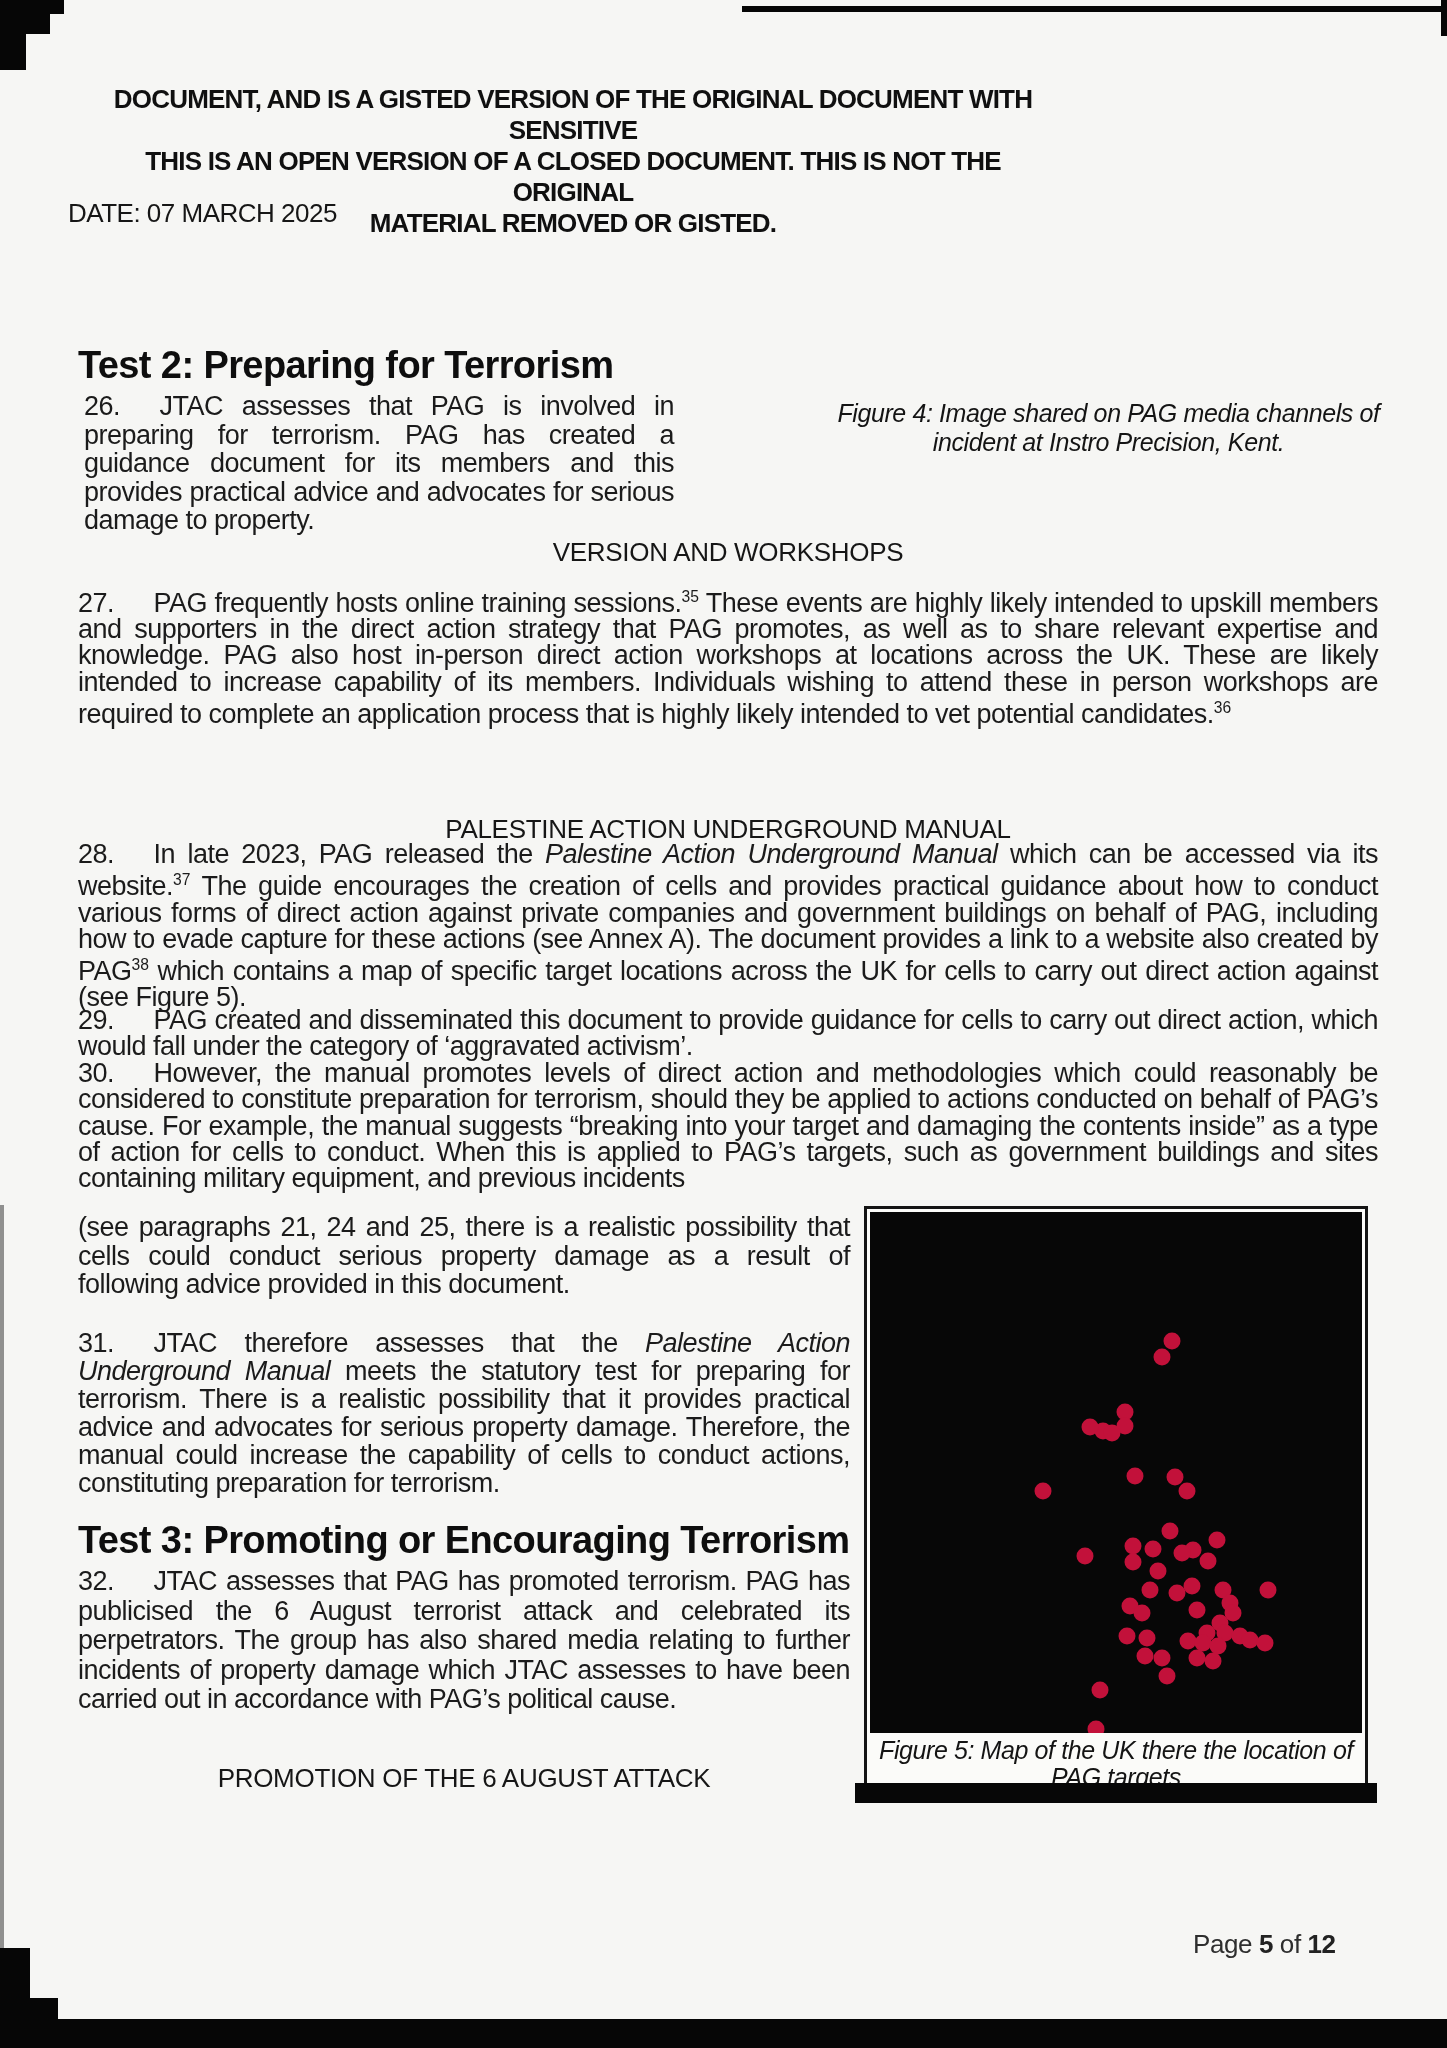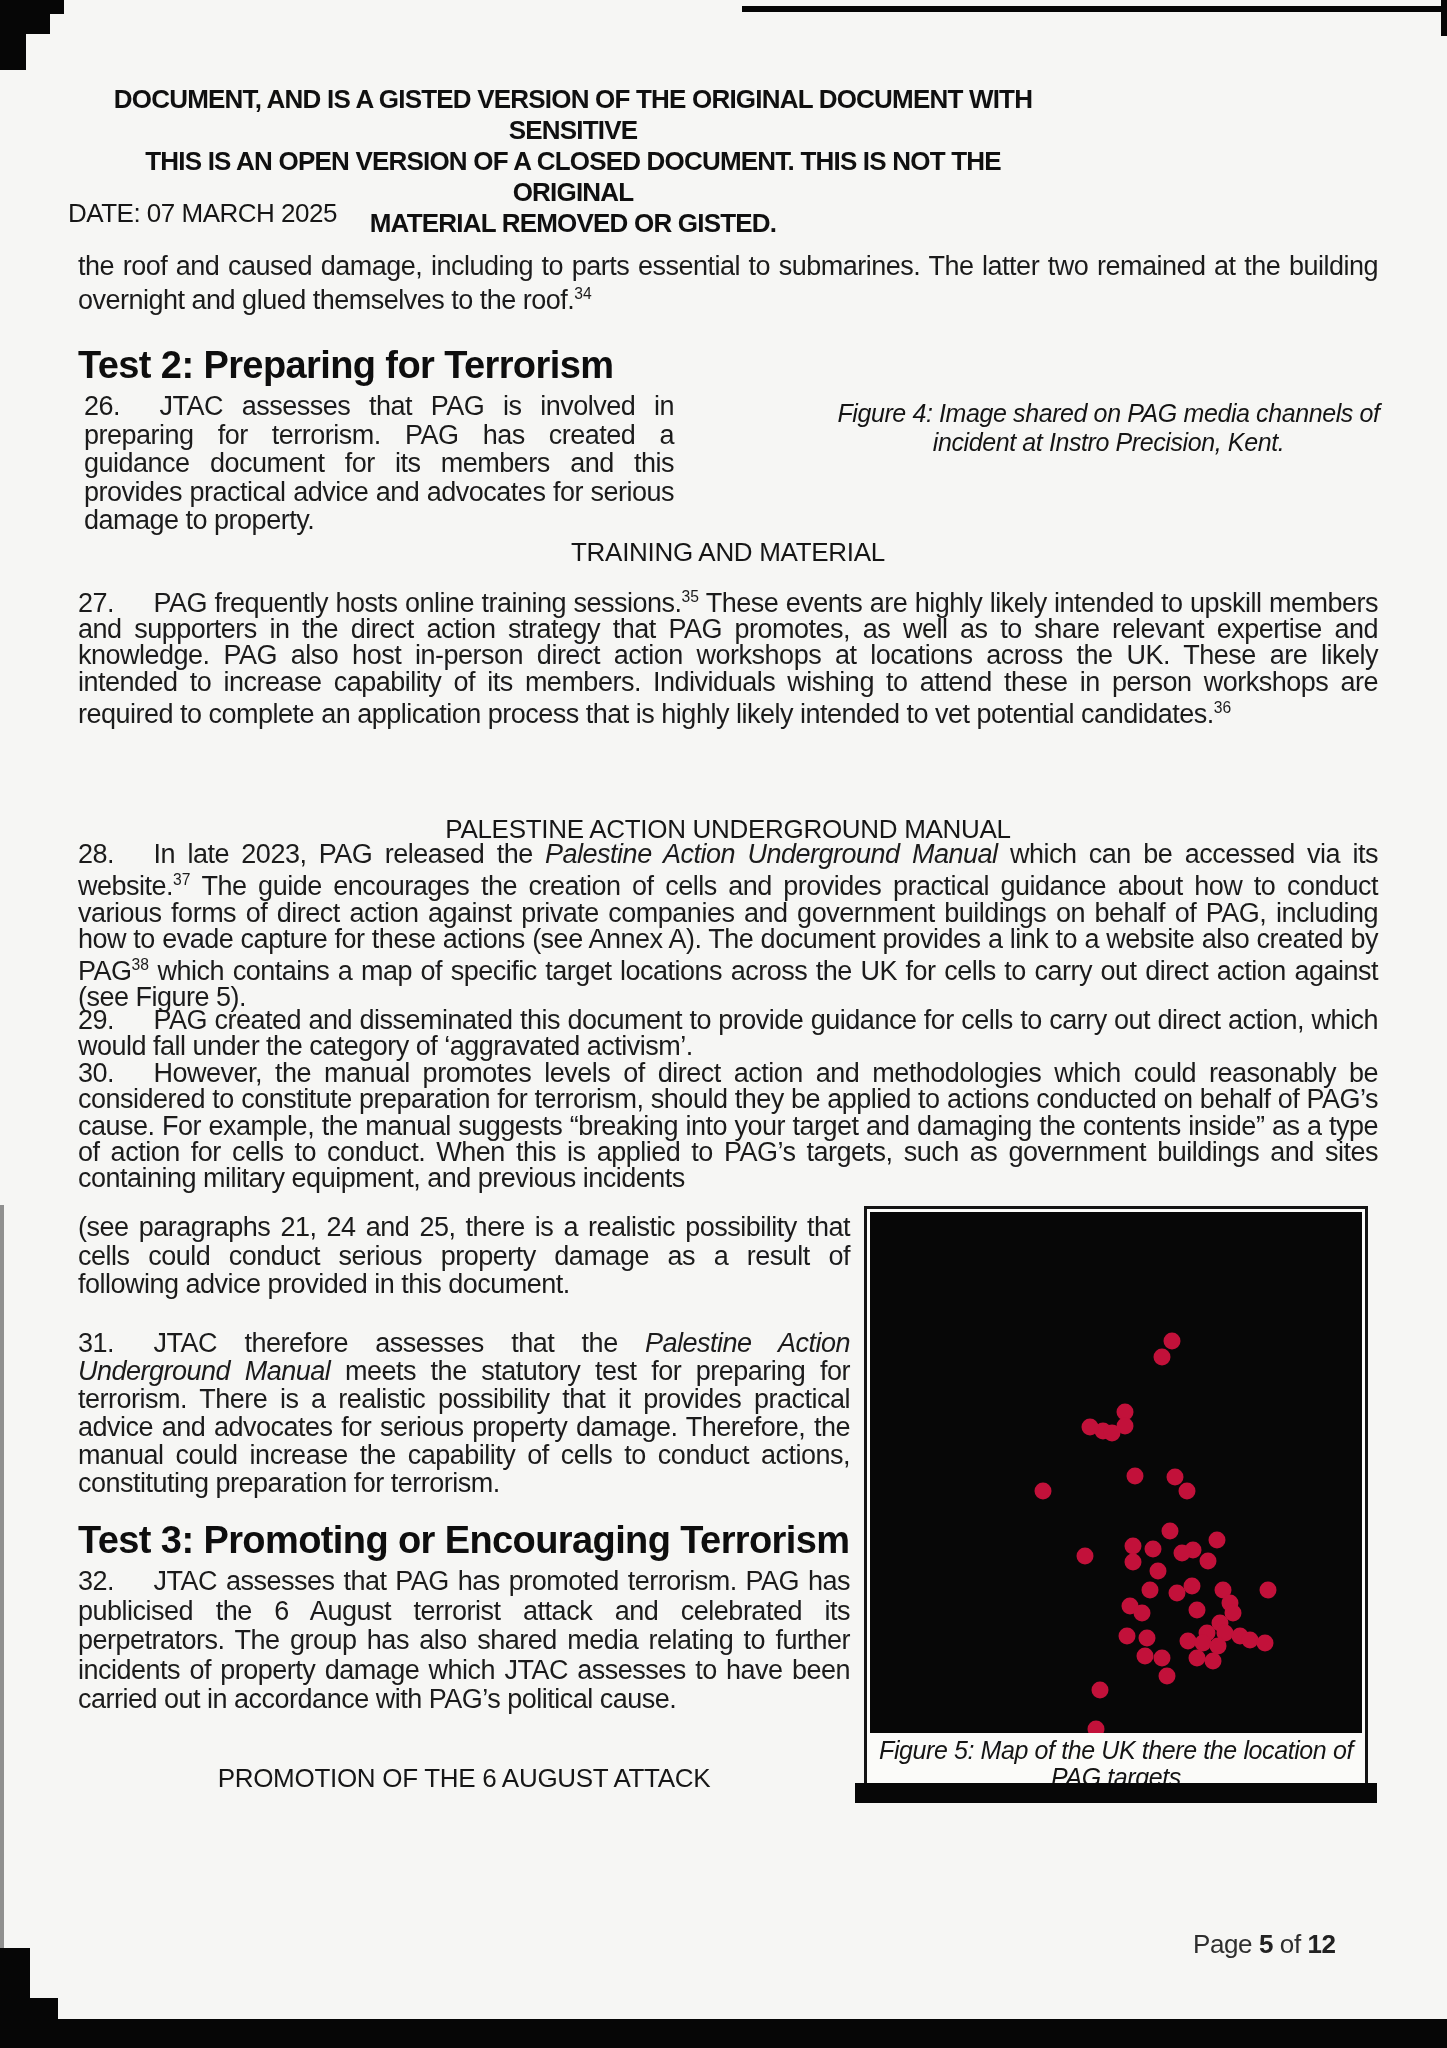--- a/index.html
+++ b/index.html
@@ -49,34 +49,33 @@
   <div class="ink" style="left:0;top:2019px;width:1447px;height:29px;"></div>
 
   <div class="abs hdr" style="left:83px;top:84px;width:980px;">
     <div>DOCUMENT, AND IS A GISTED VERSION OF THE ORIGINAL DOCUMENT WITH SENSITIVE</div>
     <div>THIS IS AN OPEN VERSION OF A CLOSED DOCUMENT. THIS IS NOT THE ORIGINAL</div>
     <div>MATERIAL REMOVED OR GISTED.</div>
   </div>
 
   <div class="abs date-line" style="left:68px;top:198px;">DATE: 07 MARCH 2025</div>
 
-  <div class="abs body-text" style="left:78px;top:253px;width:1300px;line-height:27px;"><span>the roof and caused damage, including to parts essential to submarines. The latter two remained at the building overnight and glued themselves to the roof.</span><sup>34</sup></div>
 
   <div class="abs h-bold" style="left:78px;top:344px;">Test 2: Preparing for Terrorism</div>
 
   <div class="abs body-text" style="left:84px;top:392px;width:1300px;line-height:28.5px;">
     <span class="fig4-spacer"></span><span><span>26.  JTAC assesses that PAG is involved in preparing for terrorism. PAG has created a guidance document for its members and this provides practical advice and advocates for serious damage to property.</span></span>
   </div>
 
   <div class="abs fig-cap" style="left:800px;top:399px;width:545px;margin-left:36px;">
     <div>Figure 4: Image shared on PAG media channels of</div>
     <div>incident at Instro Precision, Kent.</div>
   </div>
 
-  <div class="abs h-center" style="left:78px;top:537px;width:1300px;">TRAINING AND MATERIAL</div>
+  <div class="abs h-center" style="left:78px;top:537px;width:1300px;">VERSION AND WORKSHOPS</div>
 
   <div class="abs body-text" style="left:78px;top:584px;width:1300px;line-height:26.2px;"><span>27.  PAG frequently hosts online training sessions.</span><sup>35</sup><span> These events are highly likely intended to upskill members and supporters in the direct action strategy that PAG promotes, as well as to share relevant expertise and knowledge. PAG also host in-person direct action workshops at locations across the UK. These are likely intended to increase capability of its members. Individuals wishing to attend these in person workshops are required to complete an application process that is highly likely intended to vet potential candidates.</span><sup>36</sup></div>
 
   <div class="abs h-center" style="left:78px;top:814px;width:1300px;">PALESTINE ACTION UNDERGROUND MANUAL</div>
 
   <div class="abs body-text" style="left:78px;top:841px;width:1300px;line-height:26.3px;"><span>28.  In late 2023, PAG released the </span><i>Palestine Action Underground Manual</i><span> which can be accessed via its website.</span><sup>37</sup><span> The guide encourages the creation of cells and provides practical guidance about how to conduct various forms of direct action against private companies and government buildings on behalf of PAG, including how to evade capture for these actions (see Annex A). The document provides a link to a website also created by PAG</span><sup>38</sup><span> which contains a map of specific target locations across the UK for cells to carry out direct action against (see Figure 5).</span></div>
 
   <div class="abs body-text" style="left:78px;top:1007px;width:1300px;line-height:26.3px;"><span>29.  PAG created and disseminated this document to provide guidance for cells to carry out direct action, which would fall under the category of ‘aggravated activism’.</span></div>
 
   <div class="abs body-text" style="left:78px;top:1060px;width:1300px;line-height:26.3px;"><span>30.  However, the manual promotes levels of direct action and methodologies which could reasonably be considered to constitute preparation for terrorism, should they be applied to actions conducted on behalf of PAG’s cause. For example, the manual suggests “breaking into your target and damaging the contents inside” as a type of action for cells to conduct. When this is applied to PAG’s targets, such as government buildings and sites containing military equipment, and previous incidents</span></div>

